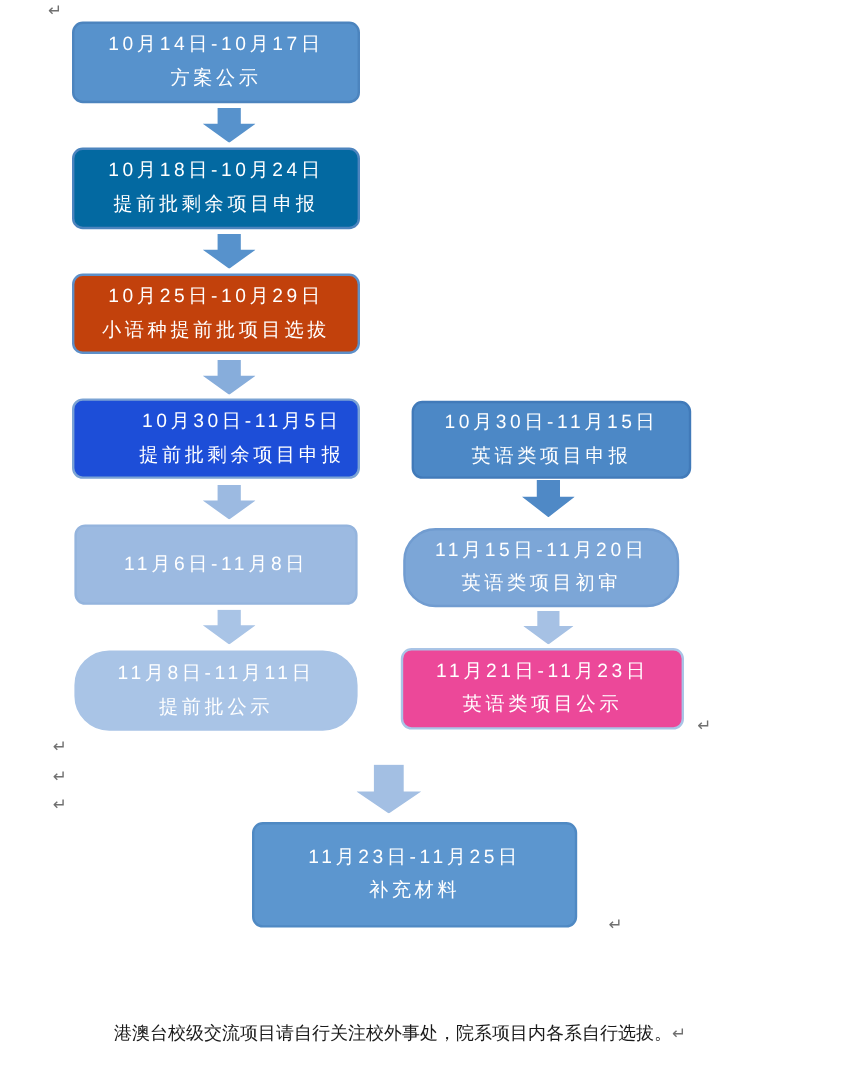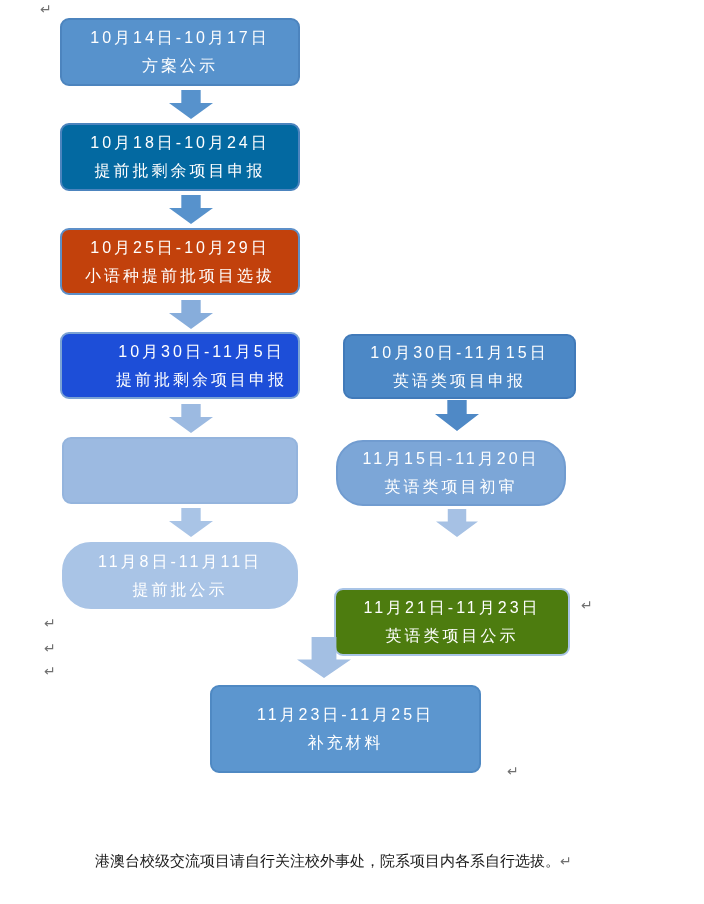--- a/index.html
+++ b/index.html
@@ -108,41 +108,42 @@
   </div>
   <div class="arrow a3" style="background: rgb(135, 173, 219);"></div>
 
   <div class="box b4" style="background: #1d4ed8; border-color: rgb(123, 163, 212); padding-left: 43px;">
     <div class="line">10月30日-11月5日</div>
     <div class="line">提前批剩余项目申报</div>
   </div>
   <div class="arrow a4" style="background: rgb(156, 186, 225);"></div>
 
   <div class="box b5" style="background: rgb(156, 186, 225); border-color: rgb(148, 180, 221);">
+    <div class="line">11月6日-11月8日</div>
   </div>
   <div class="arrow a5" style="background: rgb(169, 196, 230);"></div>
 
   <div class="box b6" style="background: rgb(169, 196, 230); border-color: rgb(169, 196, 230);">
     <div class="line">11月8日-11月11日</div>
     <div class="line">提前批公示</div>
   </div>
 
   <div class="box b7" style="background: rgb(76, 136, 198); border-color: rgb(65, 122, 185);">
     <div class="line">10月30日-11月15日</div>
     <div class="line">英语类项目申报</div>
   </div>
   <div class="arrow a6" style="background: rgb(79, 137, 198);"></div>
 
   <div class="box b8" style="background: rgb(124, 166, 215); border-color: rgb(113, 156, 208);">
     <div class="line">11月15日-11月20日</div>
     <div class="line">英语类项目初审</div>
   </div>
   <div class="arrow a7" style="background: rgb(166, 193, 228);"></div>
 
-  <div class="box b9" style="background: #4d7c0f; border-color: rgb(169, 196, 230); margin-top: 48px;">
+  <div class="box b9" style="background: #ec4899; border-color: rgb(169, 196, 230);">
     <div class="line">11月21日-11月23日</div>
     <div class="line">英语类项目公示</div>
   </div>
 
   <span class="pilcrow p2">↵</span>
   <span class="pilcrow p3">↵</span>
   <span class="pilcrow p4">↵</span>
   <span class="pilcrow p5">↵</span>
 
   <div class="arrow big a8" style="background: rgb(163, 191, 227);"></div>

